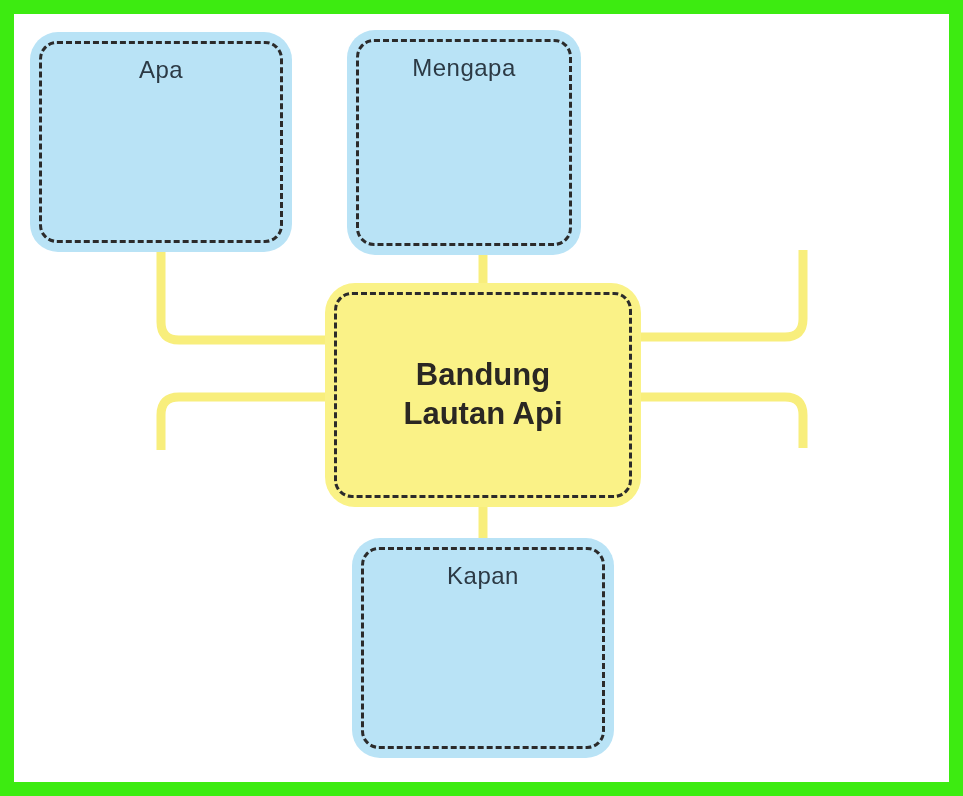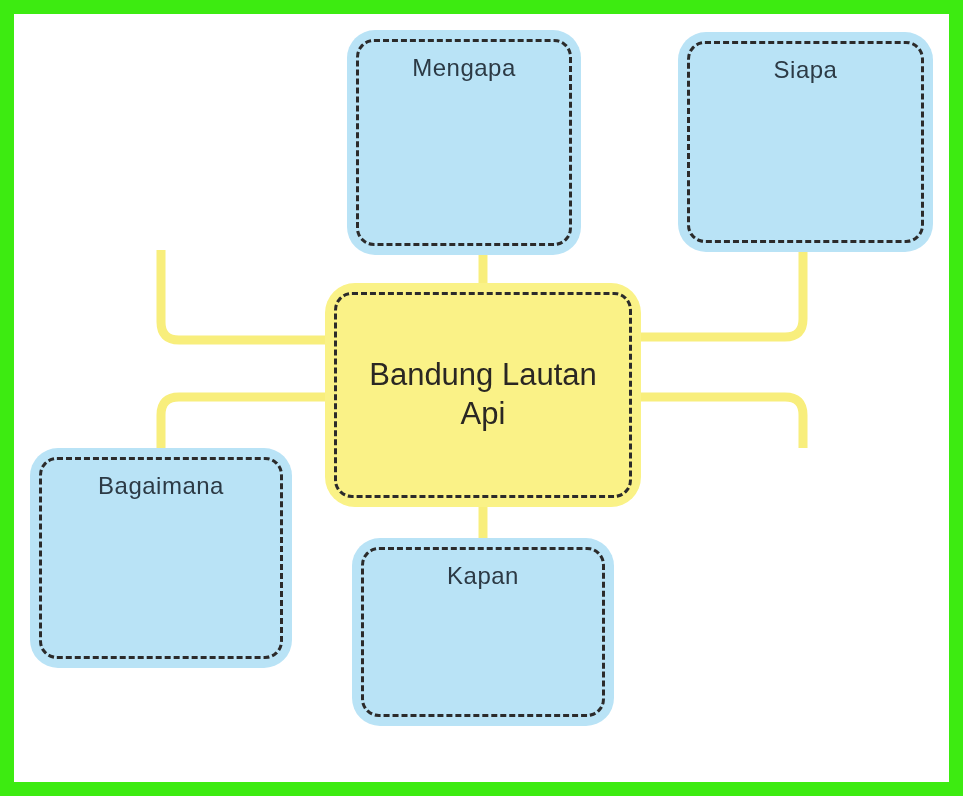--- a/index.html
+++ b/index.html
@@ -32,21 +32,21 @@
     background: #B9E3F6;
   }
   
   .node-apa       { left: 16px;  top: 18px;  width: 262px; height: 220px; }
   .node-mengapa   { left: 333px; top: 16px;  width: 234px; height: 225px; }
   .node-siapa     { left: 664px; top: 18px;  width: 255px; height: 220px; }
   .node-center    { left: 311px; top: 269px; width: 316px; height: 224px;
                     background: #FAF287; border-radius: 30px; }
   .node-bagaimana { left: 16px;  top: 434px; width: 262px; height: 220px; }
   .node-dimana    { left: 664px; top: 432px; width: 255px; height: 232px; }
-  .node-kapan     { left: 338px; top: 524px; width: 262px; height: 188px; }
+  .node-kapan     { left: 338px; top: 524px; width: 262px; height: 220px; }
 
   .dashed {
     position: absolute;
     inset: 9px;
     border: 3px dashed #2b2b2b;
     border-radius: 18px;
     display: flex;
     justify-content: center;
   }
   .node-label {
@@ -55,64 +55,59 @@
     color: #2C3A45;
     letter-spacing: 0.5px;
   }
   .node-center .dashed {
     align-items: center;
   }
   .center-label {
     margin: 8px;
     padding: 0 24px;
     font-size: 31px;
-    font-weight: normal;
+    font-weight: bold;
     color: #2A2723;
     text-align: center;
     line-height: 1.25;
   }
 </style>
 </head>
 <body>
 
 <div class="frame">
 
   <svg class="connectors" viewBox="0 0 963 796" xmlns="http://www.w3.org/2000/svg" fill="none" stroke="#F8EE7C" stroke-width="9">
     <path d="M 161 250 L 161 322 Q 161 340 179 340 L 326 340"></path>
     <path d="M 483 253 L 483 288"></path>
     <path d="M 803 250 L 803 319 Q 803 337 785 337 L 638 337"></path>
     <path d="M 161 450 L 161 415 Q 161 397 179 397 L 326 397"></path>
     <path d="M 638 397 L 785 397 Q 803 397 803 415 L 803 448"></path>
     <path d="M 483 505 L 483 542"></path>
   </svg>
 
+  <div class="node node-apa">
+    <div class="dashed">
+      <span class="node-label">Apa</span>
+    </div>
+  </div>
 
   <div class="node node-mengapa">
     <div class="dashed">
       <span class="node-label">Mengapa</span>
     </div>
   </div>
 
-  <div class="node node-siapa">
-    <div class="dashed">
-      <span class="node-label">Siapa</span>
-    </div>
-  </div>
 
   <div class="node node-center">
     <div class="dashed">
       <p class="center-label">Bandung Lautan Api</p>
     </div>
   </div>
 
-  <div class="node node-bagaimana">
-    <div class="dashed">
-      <span class="node-label">Bagaimana</span>
-    </div>
-  </div>
 
 
   <div class="node node-kapan">
     <div class="dashed">
       <span class="node-label">Kapan</span>
     </div>
   </div>
 
 </div>
 

